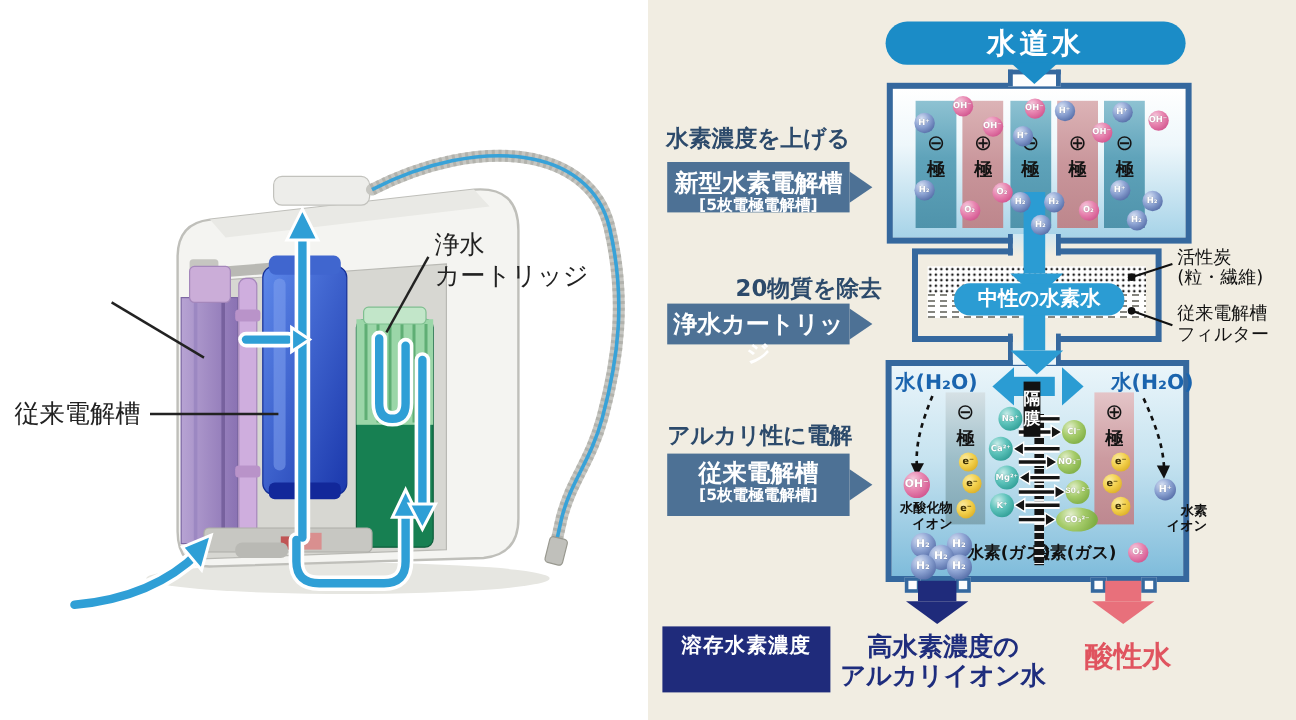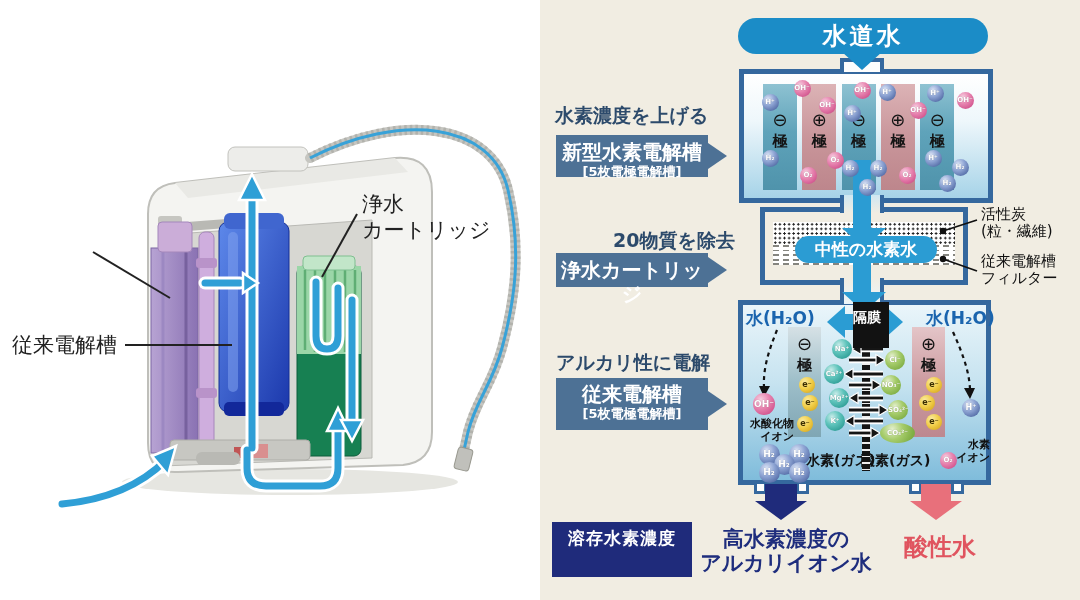--- a/index.html
+++ b/index.html
@@ -72,22 +72,22 @@
                           repeating-linear-gradient(90deg,#85857f 0 6px,transparent 6px 10px);}
   #pill{left:255px;top:236px;width:142px;height:27px;background:var(--flow-blue);border-radius:14px;
         color:#fff;font-size:17px;font-weight:bold;text-align:center;line-height:27px;z-index:8;}
   .callout{position:absolute;font-size:15px;line-height:17px;color:#111;z-index:3;}
   .callout span{display:block;}
 
   
   .water-label{position:absolute;top:307px;font-size:17px;font-weight:bold;color:#1a64ae;z-index:3;}
   #membrane-bar{left:322px;top:345px;width:8px;height:126px;z-index:5;
         background:repeating-linear-gradient(180deg,#141414 0 5px,#ededed 5px 6.6px);}
-  #membrane-box{left:313px;top:302px;width:36px;height:46px;background:#121212;color:#fff;
-        font-size:14px;font-weight:bold;line-height:16px;text-align:left;z-index:9;
+  #membrane-box{left:313px;top:318px;width:14px;height:46px;background:#121212;color:#fff;
+        font-size:14px;font-weight:bold;line-height:16px;text-align:right;z-index:9;
         padding-top:7px;box-sizing:border-box;word-break:break-all;}
   .dbl{z-index:6;}
   #dbl-mid{left:305px;top:314px;width:34px;height:16px;background:var(--flow-blue);}
   #dbl-l{left:287px;top:306px;width:0;height:0;border-top:16px solid transparent;
          border-bottom:16px solid transparent;border-right:18px solid var(--flow-blue);}
   #dbl-r{left:345px;top:306px;width:0;height:0;border-top:16px solid transparent;
          border-bottom:16px solid transparent;border-left:18px solid var(--flow-blue);}
   .cap{position:absolute;font-size:11px;line-height:13px;font-weight:bold;color:#111;
        text-align:right;z-index:3;}
   .gas-label{position:absolute;font-size:14px;font-weight:bold;color:#111;z-index:3;}
@@ -278,21 +278,21 @@
       <span class="plate-pole">極</span>
     </div>
     <div id="elec-pos" class="elec">
       <span class="plate-sign">⊕</span>
       <span class="plate-pole">極</span>
     </div>
     <div class="cap" style="left:196px;top:417px;width:58px;">
       <span style="display:block">水酸化物</span>
       <span style="display:block">イオン</span>
     </div>
-    <div class="cap" style="left:392px;top:419px;width:58px;margin-top:19px;">
+    <div class="cap" style="left:408px;top:419px;width:58px;">
       <span style="display:block">水素</span>
       <span style="display:block">イオン</span>
     </div>
     <div class="gas-label" style="left:266px;top:452px;">水素(ガス)</div>
     <div class="gas-label" style="left:321px;top:452px;">酸素(ガス)</div>
 
     <div class="abs outlet-tab" style="left:214px;top:481px;width:13px;height:13px;"></div>
     <div class="abs outlet-tab" style="left:256px;top:481px;width:13px;height:13px;"></div>
     <div class="abs outlet-tab" style="left:369px;top:481px;width:13px;height:13px;"></div>
     <div class="abs outlet-tab" style="left:411px;top:481px;width:13px;height:13px;"></div>
@@ -393,21 +393,21 @@
       <div class="ion ion-yellow" style="left: 262px; top: 395px; width: 16px; height: 16px; font-size: 8px; line-height: 16px;">e⁻</div>
       <div class="ion ion-yellow" style="left: 257px; top: 416px; width: 16px; height: 16px; font-size: 8px; line-height: 16px;">e⁻</div>
       <div class="ion ion-yellow" style="left: 386px; top: 377px; width: 16px; height: 16px; font-size: 8px; line-height: 16px;">e⁻</div>
       <div class="ion ion-yellow" style="left: 379px; top: 395px; width: 16px; height: 16px; font-size: 8px; line-height: 16px;">e⁻</div>
       <div class="ion ion-yellow" style="left: 386px; top: 414px; width: 16px; height: 16px; font-size: 8px; line-height: 16px;">e⁻</div>
       <div class="ion ion-teal" style="left: 292px; top: 339px; width: 20px; height: 20px; font-size: 7px; line-height: 20px;">Na⁺</div>
       <div class="ion ion-green" style="left: 345px; top: 350px; width: 20px; height: 20px; font-size: 7px; line-height: 20px;">Cl⁻</div>
       <div class="ion ion-teal" style="left: 284px; top: 364px; width: 20px; height: 20px; font-size: 7px; line-height: 20px;">Ca²⁺</div>
       <div class="ion ion-green" style="left: 341px; top: 375px; width: 20px; height: 20px; font-size: 7px; line-height: 20px;">NO₃⁻</div>
       <div class="ion ion-teal" style="left: 289px; top: 388px; width: 20px; height: 20px; font-size: 7px; line-height: 20px;">Mg²⁺</div>
-      <div class="ion ion-green" style="left: 348px; top: 400px; width: 20px; height: 20px; font-size: 7px; line-height: 20px;">SO₄²⁻</div>
+      <div class="ion ion-green" style="left: 348px; top: 400px; width: 20px; height: 20px; font-size: 7px; line-height: 20px; font-family: Liberation Mono, monospace;">SO₄²⁻</div>
       <div class="ion ion-teal" style="left: 285px; top: 411px; width: 20px; height: 20px; font-size: 7px; line-height: 20px;">K⁺</div>
       <div class="ion ion-green" style="left: 340px; top: 423px; width: 35px; height: 20px; font-size: 7px; line-height: 20px;">CO₃²⁻</div>
       <div class="ion ion-pink" style="left: 213px; top: 393px; width: 22px; height: 22px; font-size: 9px; line-height: 22px;">OH⁻</div>
       <div class="ion ion-blue" style="left: 422px; top: 399px; width: 18px; height: 18px; font-size: 8px; line-height: 18px;">H⁺</div>
       <div class="ion ion-blue" style="left: 218.5px; top: 443.5px; width: 21px; height: 21px; font-size: 9px; line-height: 21px;">H₂</div>
       <div class="ion ion-blue" style="left: 248.5px; top: 443.5px; width: 21px; height: 21px; font-size: 9px; line-height: 21px;">H₂</div>
       <div class="ion ion-blue" style="left: 233.5px; top: 453.5px; width: 21px; height: 21px; font-size: 9px; line-height: 21px;">H₂</div>
       <div class="ion ion-blue" style="left: 218.5px; top: 461.5px; width: 21px; height: 21px; font-size: 9px; line-height: 21px;">H₂</div>
       <div class="ion ion-blue" style="left: 248.5px; top: 461.5px; width: 21px; height: 21px; font-size: 9px; line-height: 21px;">H₂</div>
       <div class="ion ion-pink" style="left: 399.5px; top: 451.5px; width: 17px; height: 17px; font-size: 7px; line-height: 17px;">O₂</div>

